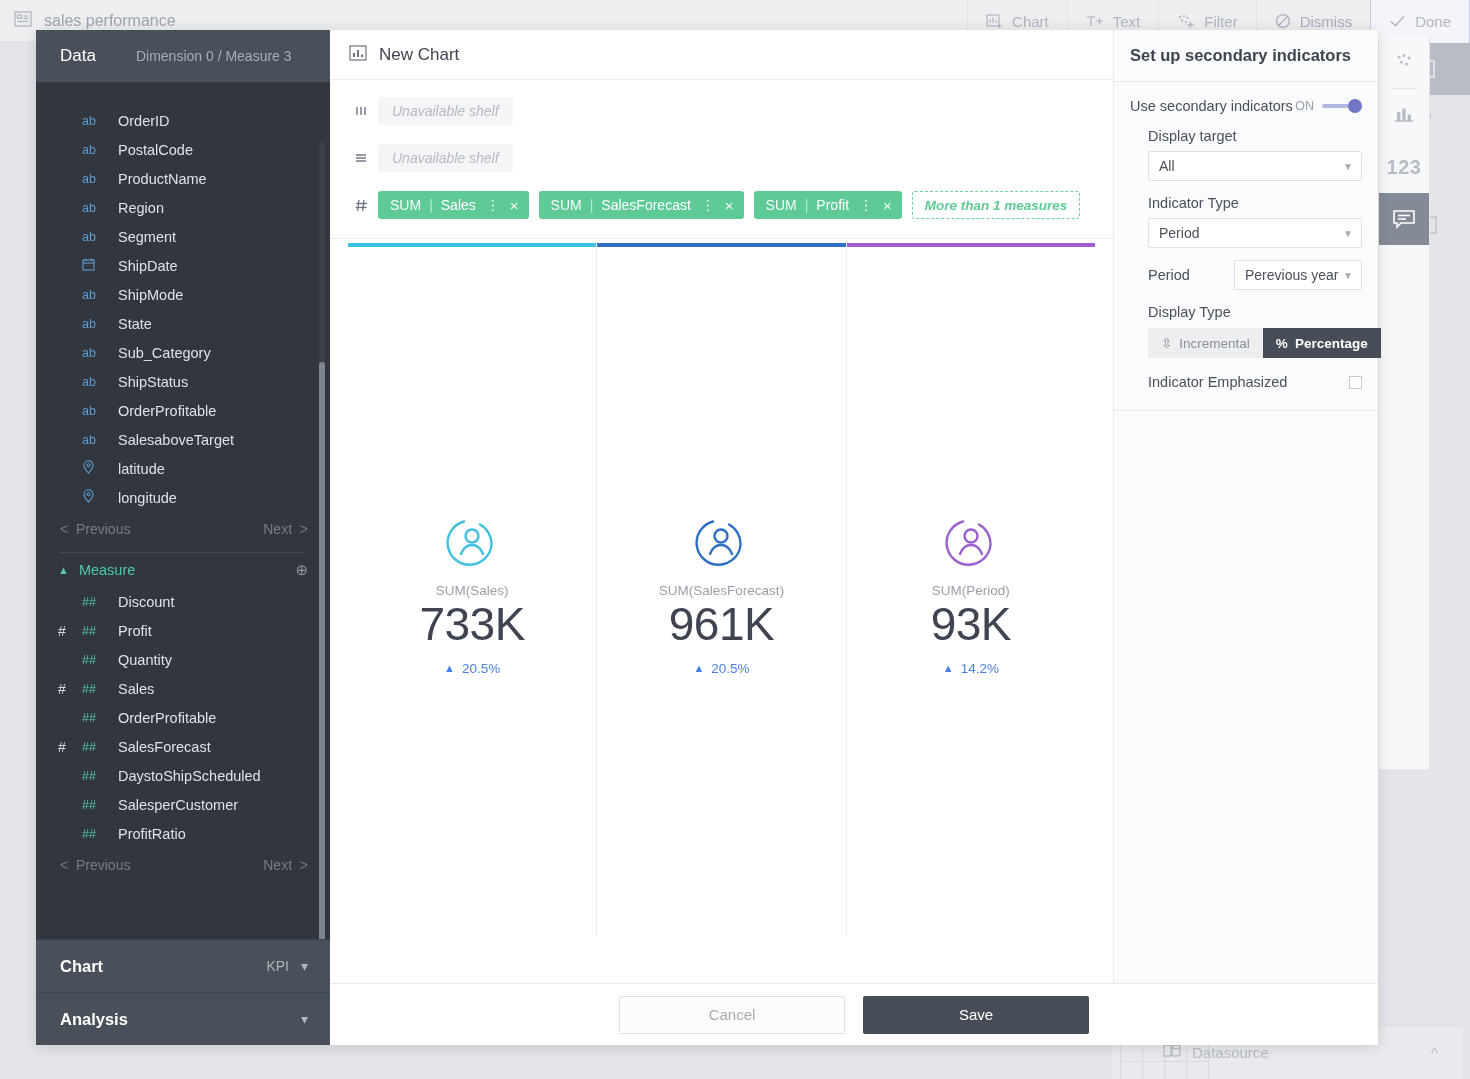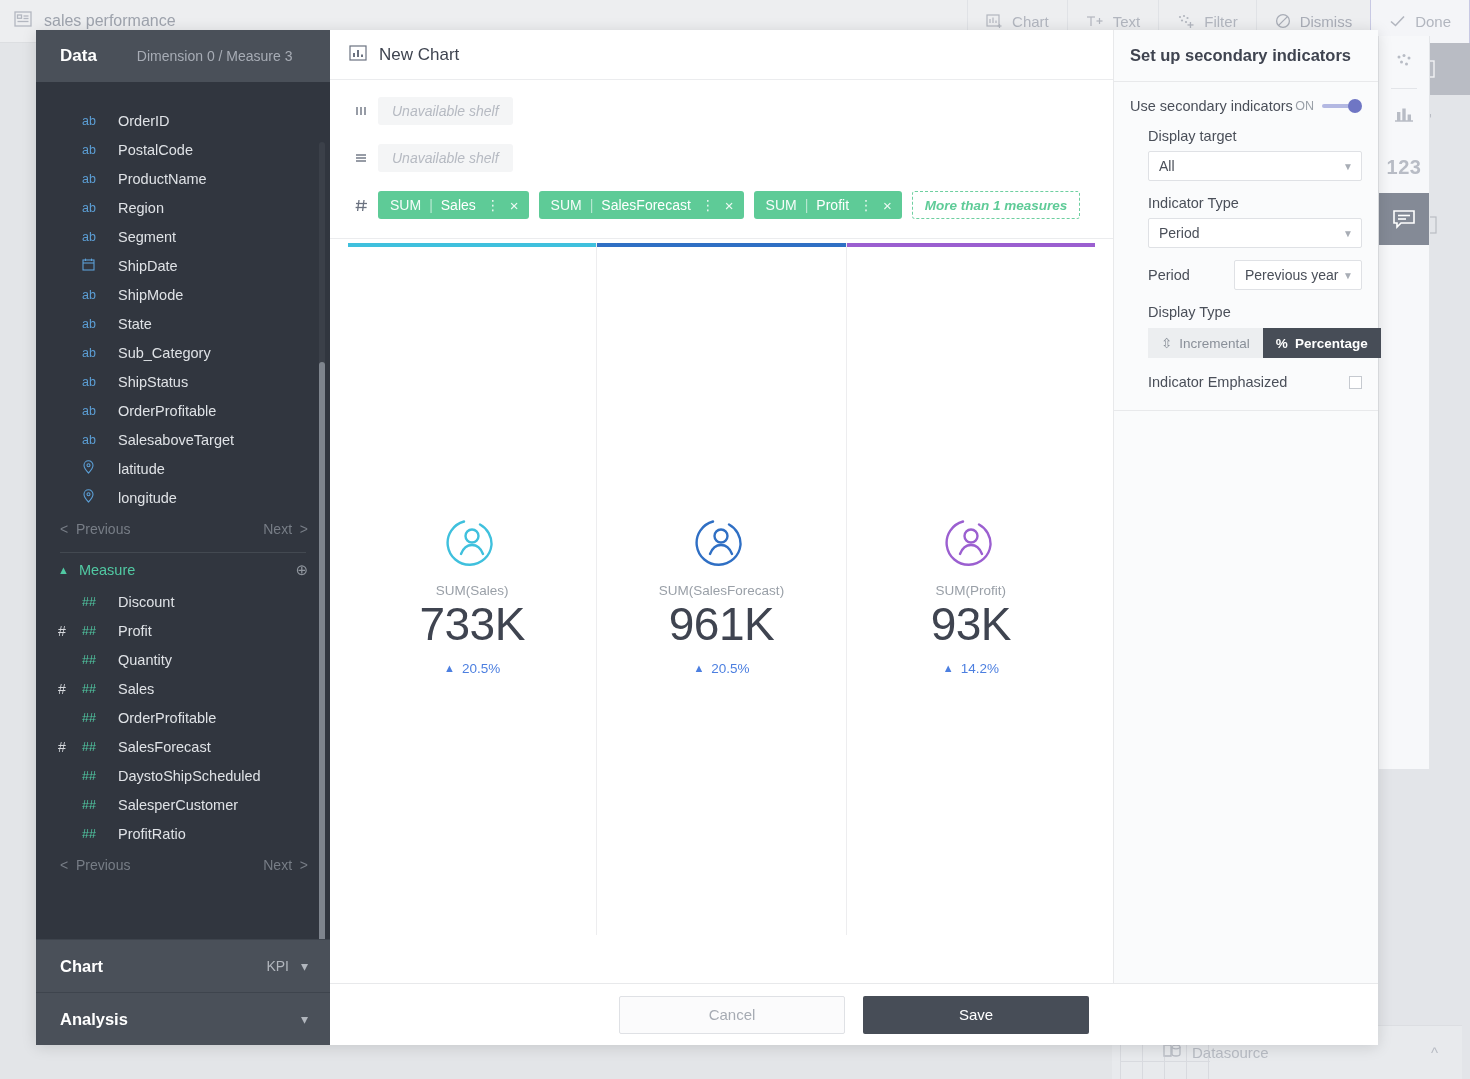--- a/index.html
+++ b/index.html
@@ -80,21 +80,21 @@
     background: #f5f6f7; box-shadow: 0 2px 14px rgba(0,0,0,.13);
     display: flex; z-index: 10;
   }
 
   
   .dpanel { width: 294px; background: #31363f; display: flex; flex-direction: column; position: relative; }
   .dpanel-head {
     height: 52px; background: #4a5059; display: flex; align-items: center;
     padding: 0 0 0 24px;
   }
-  .dpanel-head .t { color: #fff; font-size: 17px; font-weight: bold; }
+  .dpanel-head .t { color: #fff; font-size: 17px; font-weight: normal; }
   .dpanel-head .sub { color: #a7acb5; font-size: 14px; margin-left: 40px; }
   .dlist { flex: 1; overflow: hidden; position: relative; padding-top: 24px; }
   .field {
     height: 29px; display: flex; align-items: center; padding-left: 46px;
     color: #dfe2e6; font-size: 14.5px; cursor: pointer; position: relative;
   }
   .field .ftype { color: #5c9fd6; font-size: 12.5px; width: 24px; flex: none; }
   .field .ftype.num { color: #51c9a3; }
   .field .fname { margin-left: 12px; }
   .field .pin {
@@ -640,21 +640,21 @@
           <div class="kpi-card">
             <div class="kpi-bar" style="background:#9b5fd0;"></div>
             <div class="kpi-inner">
               <span>
                 <svg width="52" height="52" viewBox="0 0 52 52" fill="none" stroke="#9b5fd0" stroke-width="2.4" stroke-linecap="round">
                   <path d="M18 6.5 A22 22 0 1 0 45.5 30 A22 22 0 0 0 34 9.5"></path>
                   <circle cx="26" cy="21" r="6.5"></circle>
                   <path d="M15 39 C17.5 32.5 22 30 26 30 C30 30 34.5 32.5 37 39"></path>
                 </svg>
               </span>
-              <span class="kpi-label">SUM(Profit)</span>
+              <span class="kpi-label">SUM(Period)</span>
               <span class="kpi-value">93K</span>
               <span class="kpi-delta">
                 <span class="tri">▲</span>
                 <span>14.2%</span>
               </span>
             </div>
           </div>
 
         </div>
       </div>

